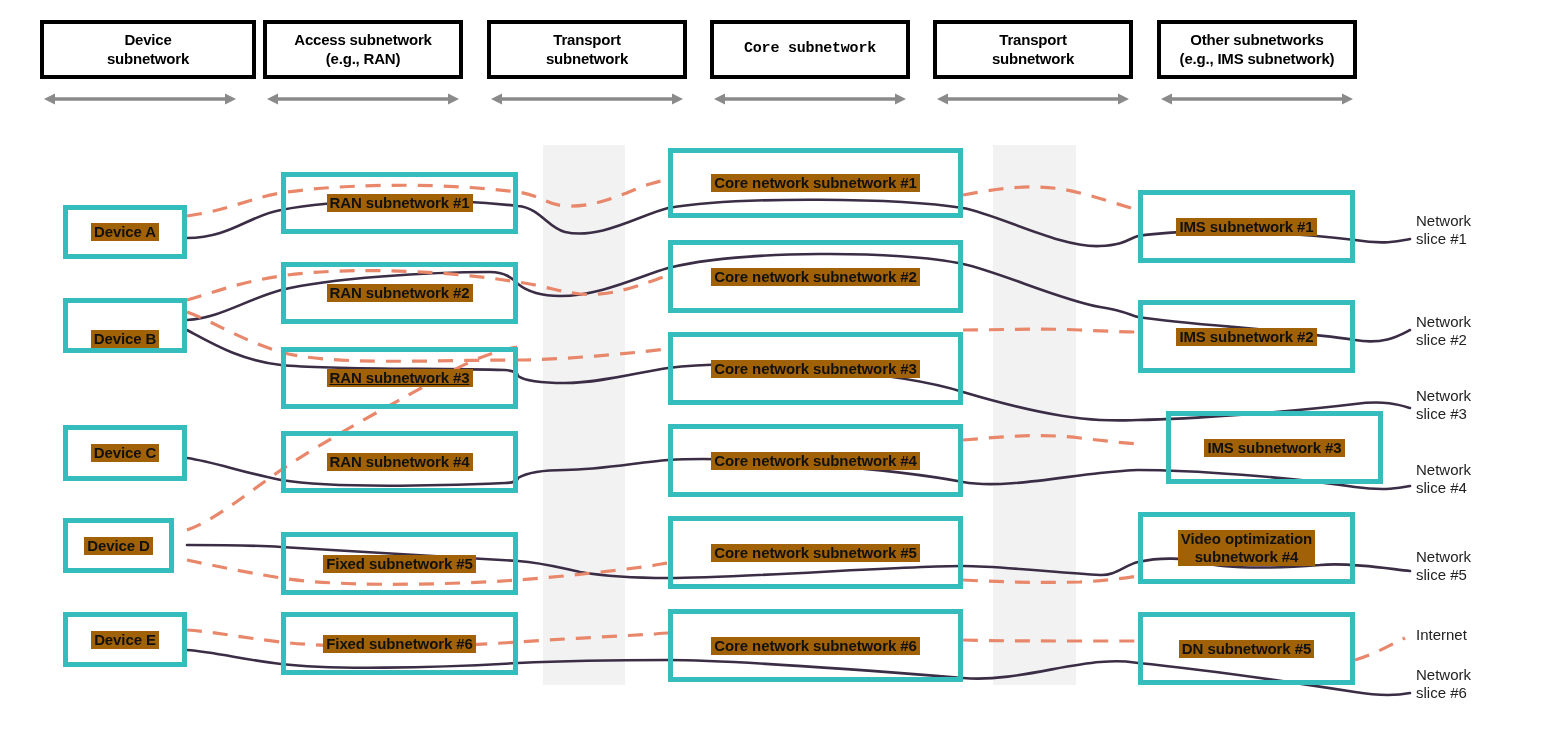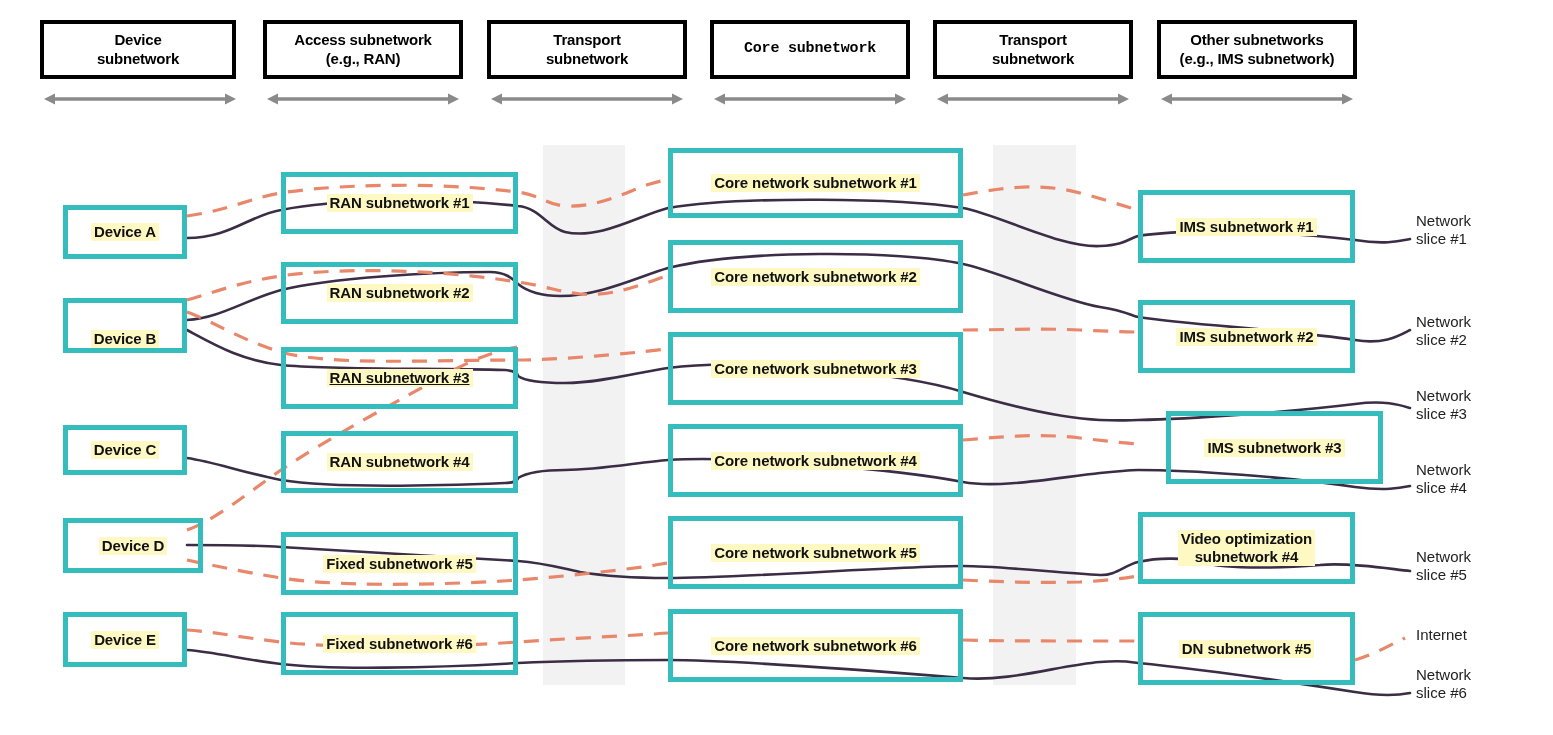--- a/index.html
+++ b/index.html
@@ -16,21 +16,21 @@
   .hdr-arrow{position:absolute;height:14px;}
 
   
   .band{position:absolute;background:#f2f2f2;}
 
   
   .node{position:absolute;box-sizing:border-box;border:5px solid #35bdbd;
         background:transparent;display:flex;align-items:center;justify-content:center;
         text-align:center;font-weight:bold;color:#111111;line-height:1.2;
         letter-spacing:-0.1px;}
-  .node > span{position:relative;z-index:3;background:#fef9c3;padding:0 3px;}
+  .node > span{position:relative;z-index:3;background:#a16207;padding:0 3px;}
 
   
   .slice-label{position:absolute;font-size:15px;line-height:1.22;color:#222222;
                text-align:left;white-space:pre-line;}
 
   svg.links{position:absolute;left:0;top:0;width:1553px;height:735px;
             pointer-events:none;}
   .solid-link{fill:none;stroke:#3b2d45;stroke-width:2.6;stroke-linecap:round;}
   .dash-link{fill:none;stroke:#e8876a;stroke-width:3.2;stroke-linecap:butt;
              stroke-dasharray:15 11;}
@@ -60,21 +60,21 @@
       <path d="M187,630 C215,632 245,638 281,642 C330,648 430,648 518,642 C560,639 620,636 655,634 C664,633 666,633 668,633" class="dash-link" stroke="#e8876a"></path>
       <path d="M963,195 C1000,188 1040,182 1080,193 C1100,198 1120,205 1138,210" class="dash-link" stroke="#e8876a"></path>
       <path d="M963,330 C1000,330 1040,328 1080,330 C1105,331 1125,332 1138,332" class="dash-link" stroke="#e8876a"></path>
       <path d="M963,440 C1000,437 1040,433 1080,438 C1105,441 1125,443 1138,444" class="dash-link" stroke="#e8876a"></path>
       <path d="M963,580 C1000,582 1040,583 1080,582 C1105,581 1125,578 1138,576" class="dash-link" stroke="#e8876a"></path>
       <path d="M963,640 C1000,641 1040,641 1080,641 C1105,641 1125,641 1138,641" class="dash-link" stroke="#e8876a"></path>
       <path d="M1355,660 C1375,654 1390,645 1405,638" class="dash-link" stroke="#e8876a"></path>
     </svg>
 
   <div id="header-layer">
-      <div class="hdr-box" style="left: 40px; top: 20px; width: 196px; height: 59px; border-color: rgb(0, 0, 0);">
+      <div class="hdr-box" style="left: 40px; top: 20px; width: 216px; height: 59px; border-color: rgb(0, 0, 0);">
         <span style="white-space: pre-line;">Device
 subnetwork</span>
       </div>
       <svg class="hdr-arrow" width="192" height="14" viewBox="0 0 192 14" style="position: absolute; left: 44px; top: 92px;">
         <line x1="9" y1="7" x2="183" y2="7" stroke="#8a8a8a" stroke-width="3.5"></line>
         <polygon points="0,7 11,1.5 11,12.5" fill="#8a8a8a"></polygon>
         <polygon points="192,7 181,1.5 181,12.5" fill="#8a8a8a"></polygon>
       </svg>
       <div class="hdr-box" style="left: 263px; top: 20px; width: 200px; height: 59px; border-color: rgb(0, 0, 0);">
         <span style="white-space: pre-line;">Access subnetwork
@@ -122,24 +122,24 @@
       </svg>
     </div>
 
   <div id="devices-layer">
       <div class="node" style="left: 63px; top: 205px; width: 124px; height: 54px; font-size: 15px; border-color: rgb(53, 189, 189); color: rgb(17, 17, 17);">
         <span style="white-space: pre-line;">Device A</span>
       </div>
       <div class="node" style="left: 63px; top: 298px; width: 124px; height: 55px; font-size: 15px; border-color: rgb(53, 189, 189); color: rgb(17, 17, 17); align-items: flex-end;">
         <span style="white-space: pre-line;">Device B</span>
       </div>
-      <div class="node" style="left: 63px; top: 425px; width: 124px; height: 50px; font-size: 15px; border-color: rgb(53, 189, 189); color: rgb(17, 17, 17);">
+      <div class="node" style="left: 63px; top: 425px; width: 124px; height: 56px; font-size: 15px; border-color: rgb(53, 189, 189); color: rgb(17, 17, 17);">
         <span style="white-space: pre-line;">Device C</span>
       </div>
-      <div class="node" style="left: 63px; top: 518px; width: 140px; height: 55px; font-size: 15px; border-color: rgb(53, 189, 189); color: rgb(17, 17, 17);">
+      <div class="node" style="left: 63px; top: 518px; width: 111px; height: 55px; font-size: 15px; border-color: rgb(53, 189, 189); color: rgb(17, 17, 17);">
         <span style="white-space: pre-line;">Device D</span>
       </div>
       <div class="node" style="left: 63px; top: 612px; width: 124px; height: 55px; font-size: 15px; border-color: rgb(53, 189, 189); color: rgb(17, 17, 17);">
         <span style="white-space: pre-line;">Device E</span>
       </div>
     </div>
   <div id="access-layer">
       <div class="node" style="left: 281px; top: 172px; width: 237px; height: 62px; font-size: 15px; border-color: rgb(53, 189, 189); color: rgb(17, 17, 17);">
         <span style="white-space: pre-line;">RAN subnetwork #1</span>
       </div>

